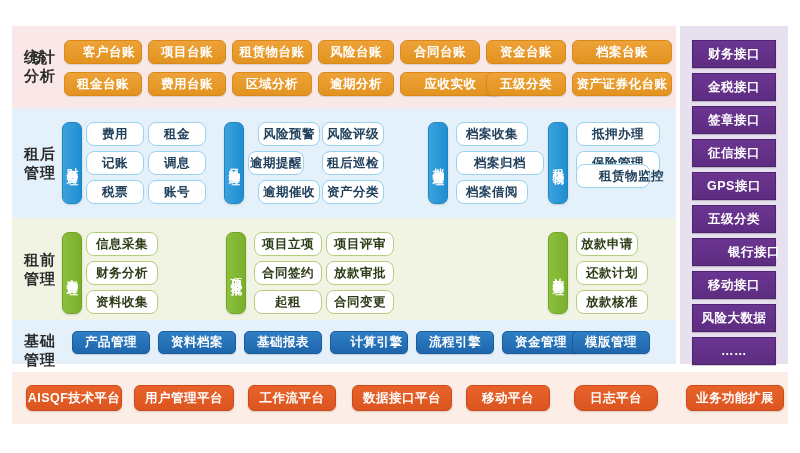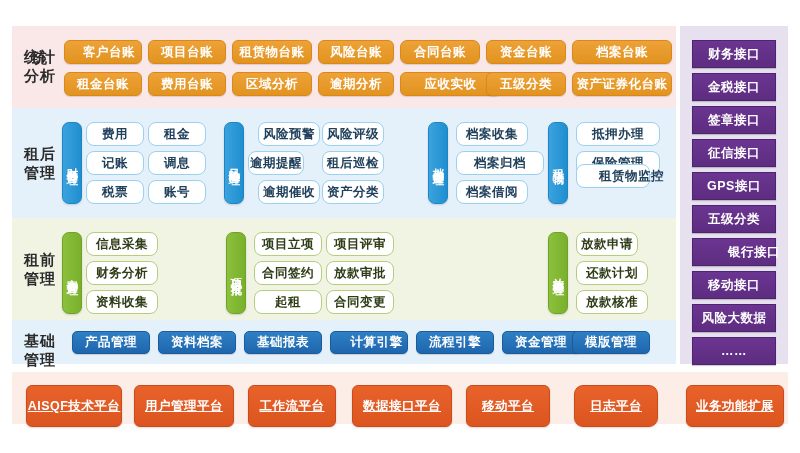--- a/index.html
+++ b/index.html
@@ -150,27 +150,26 @@
     width: 84px;
     background: linear-gradient(#6b3591, #5d2d81);
     color: #ffffff;
     border: 1px solid #4e2470;
     border-radius: 0;
     box-shadow: 0 1px 1px rgba(0,0,0,0.18);
   }
 
   
   .pill-plat {
-    height: 42px;
+    height: 26px;
     background: linear-gradient(#e8622a, #dc5520);
     color: #ffffff;
     border: 1px solid #cc4a17;
     border-radius: 6px;
     box-shadow: 0 1px 2px rgba(0,0,0,0.15);
-    text-decoration: underline;
   }
 </style>
 </head>
 <body>
 
 <div id="canvas">
 
   <div class="band band-stat"></div>
   <div class="sec-label" style="left:18px; top:48px;">
     <div></div>

